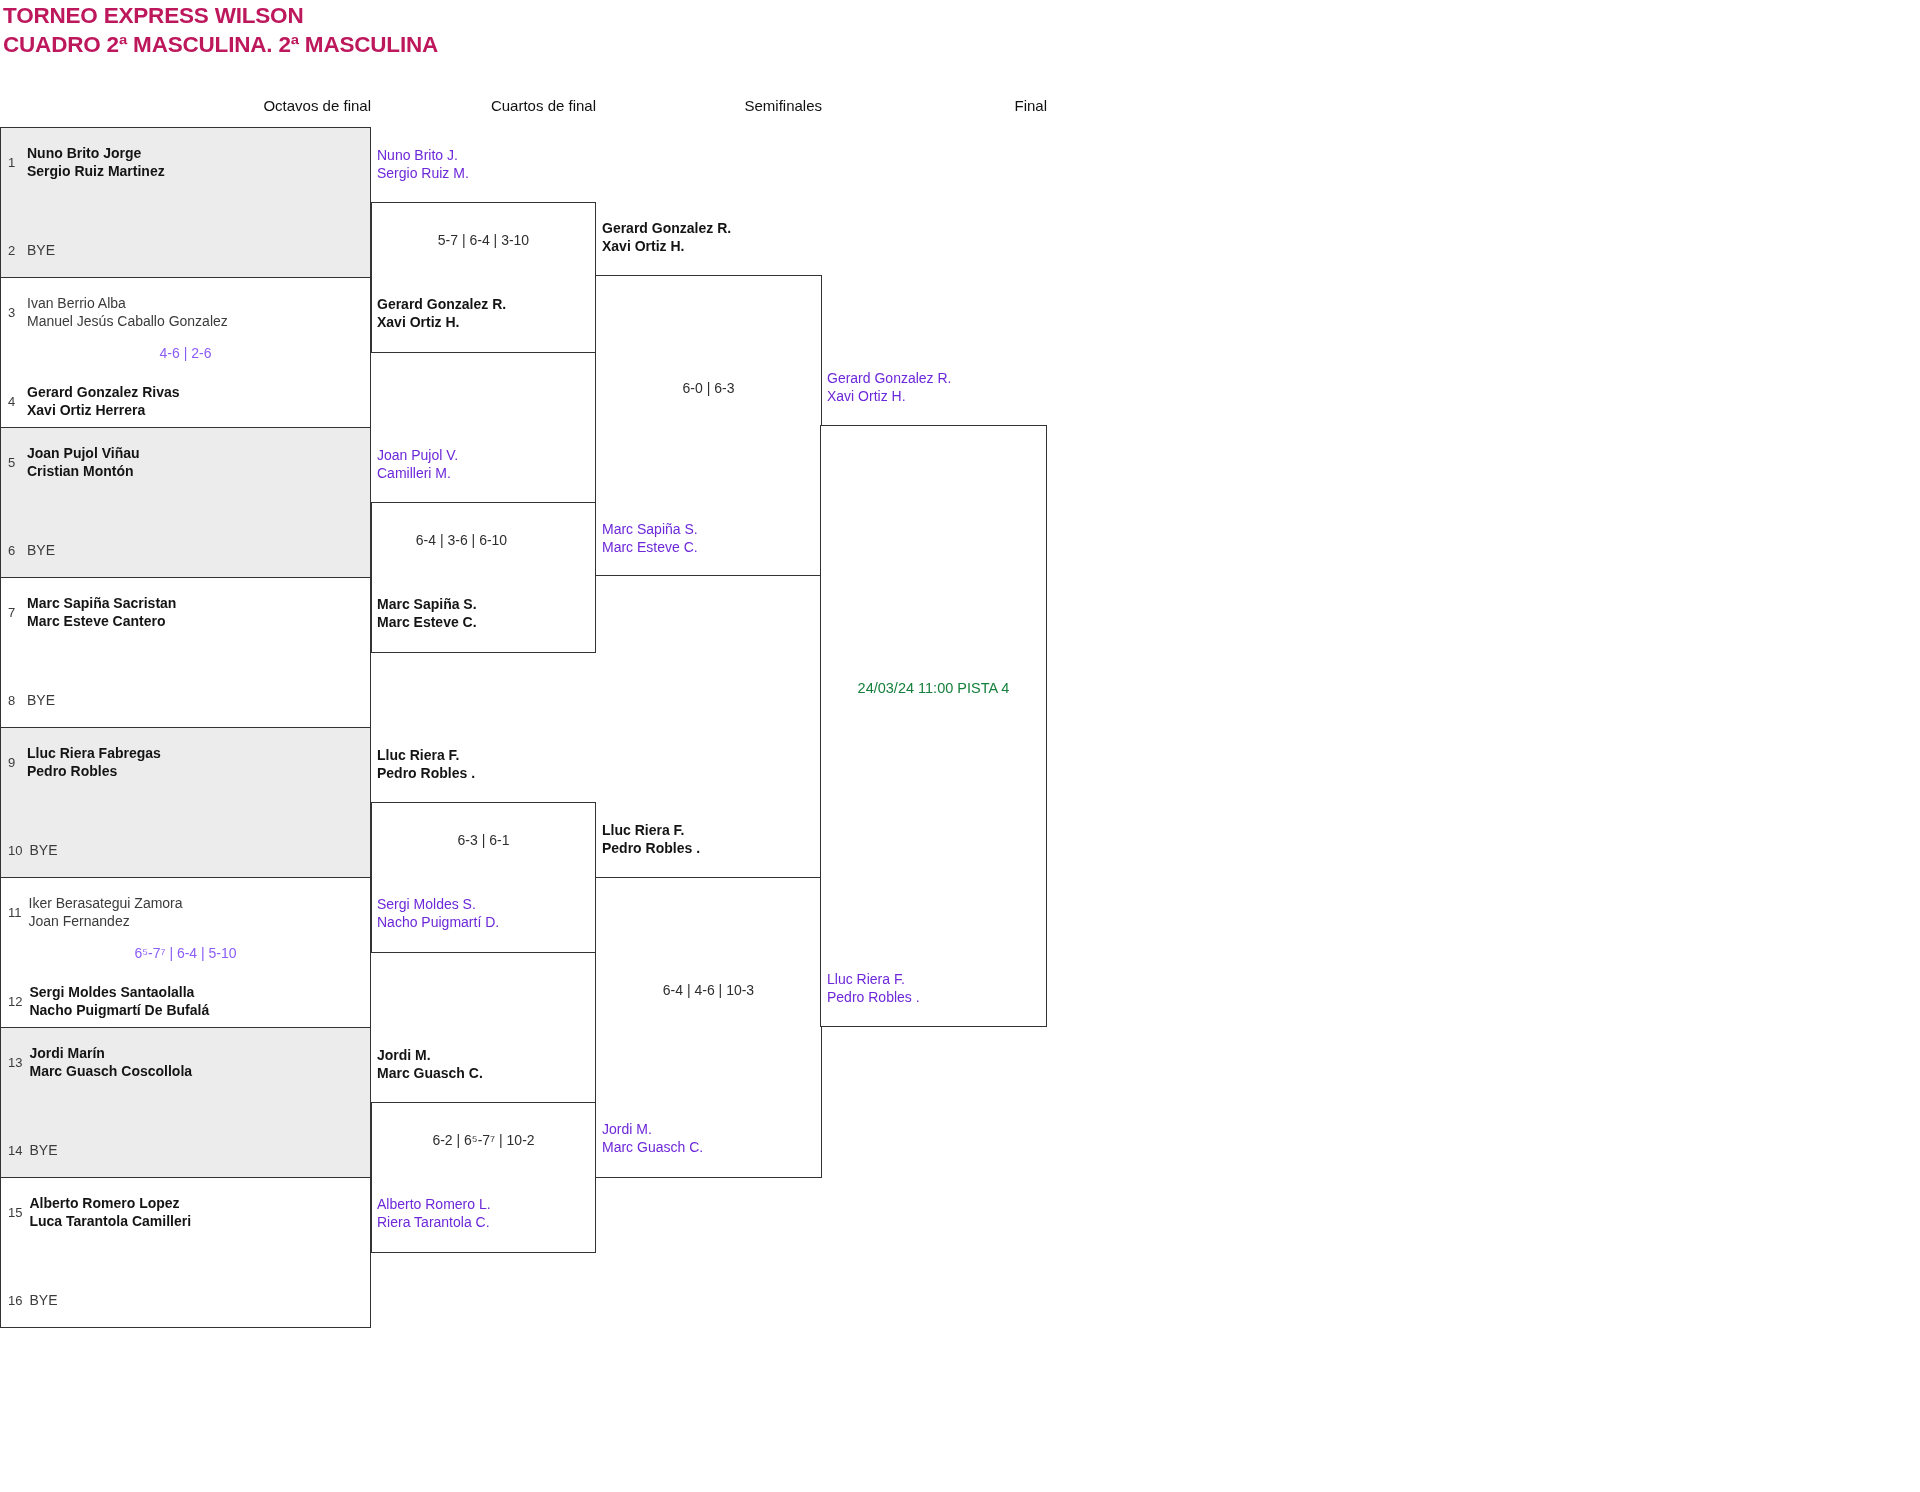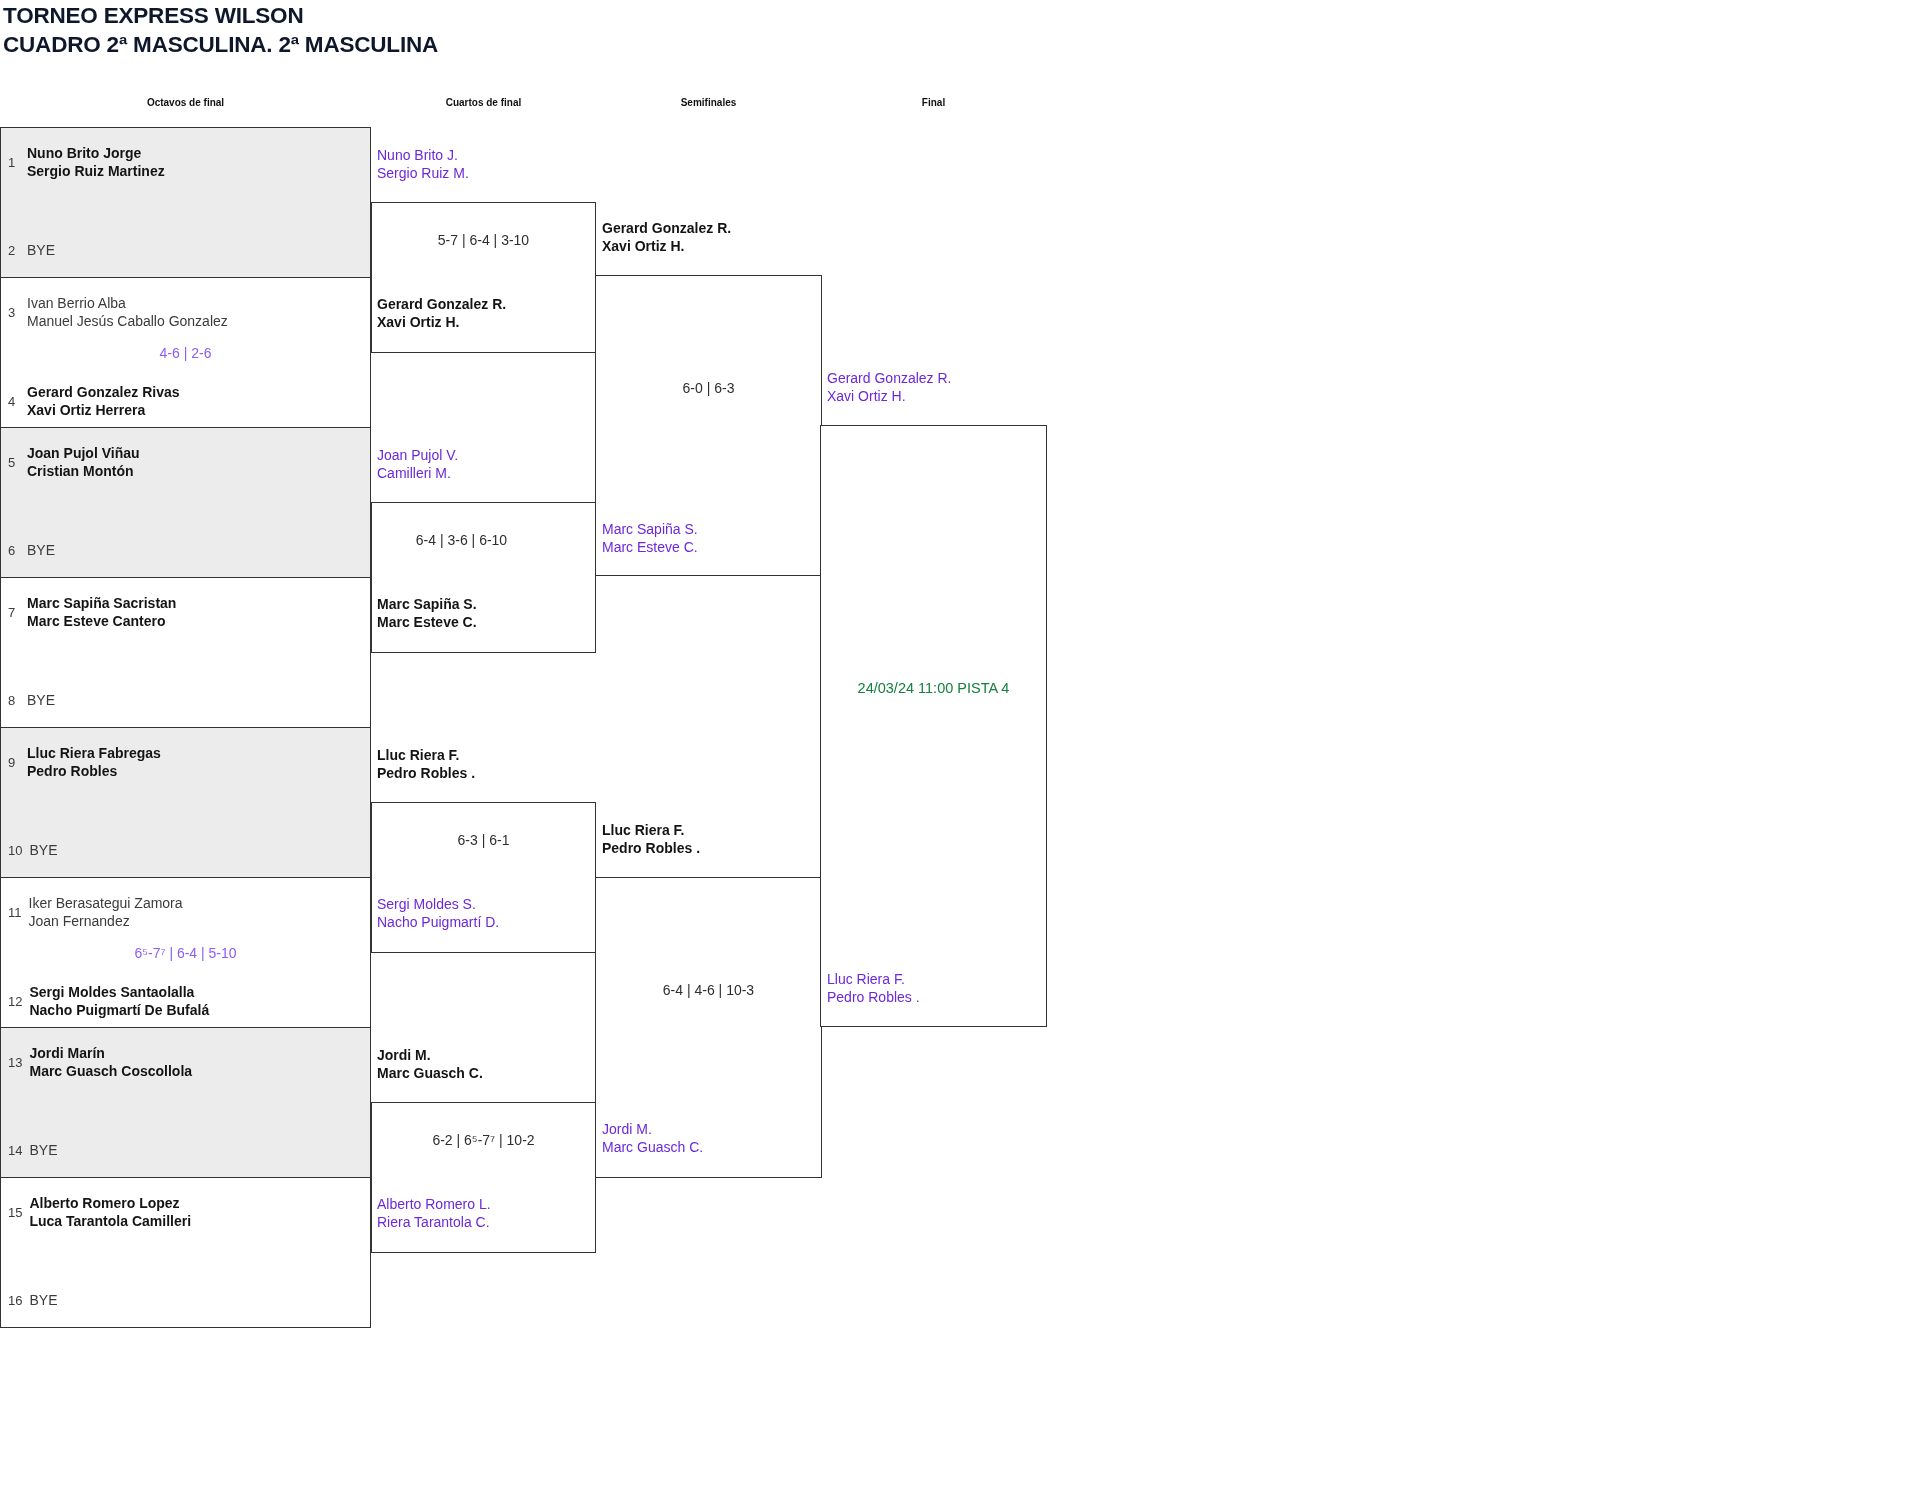--- a/index.html
+++ b/index.html
@@ -1,22 +1,22 @@
 <!DOCTYPE html>
 <html><head>
 <meta charset="utf-8">
 <style>
   html,body{margin:0;padding:0;background:#fff;}
   .canvas{position:relative;width:1920px;height:1492px;background:#ffffff;overflow:hidden;
           font-family:"Liberation Sans","DejaVu Sans",sans-serif;color:#222;}
 
   
   .title{position:absolute;left:3px;top:1px;font-size:22.5px;line-height:29px;font-weight:700;
-         color:#0f172a;letter-spacing:-0.2px;}
-  .colhead{position:absolute;top:97px;font-size:10px;font-weight:700;color:#111;text-align:center;}
+         color:#be185d;letter-spacing:-0.2px;}
+  .colhead{position:absolute;top:97px;font-size:15px;font-weight:400;color:#111;text-align:right;}
 
   
   .box{position:absolute;box-sizing:border-box;border:1px solid #333;background:#fff;}
   .box.gray{background:#ececec;}
   .r16{left:0;width:371px;height:151px;}
   .q{left:371px;width:225px;height:151px;}
   .s{left:595px;width:227px;height:301px;}
   .f{left:820px;width:227px;height:602px;}
 
   

